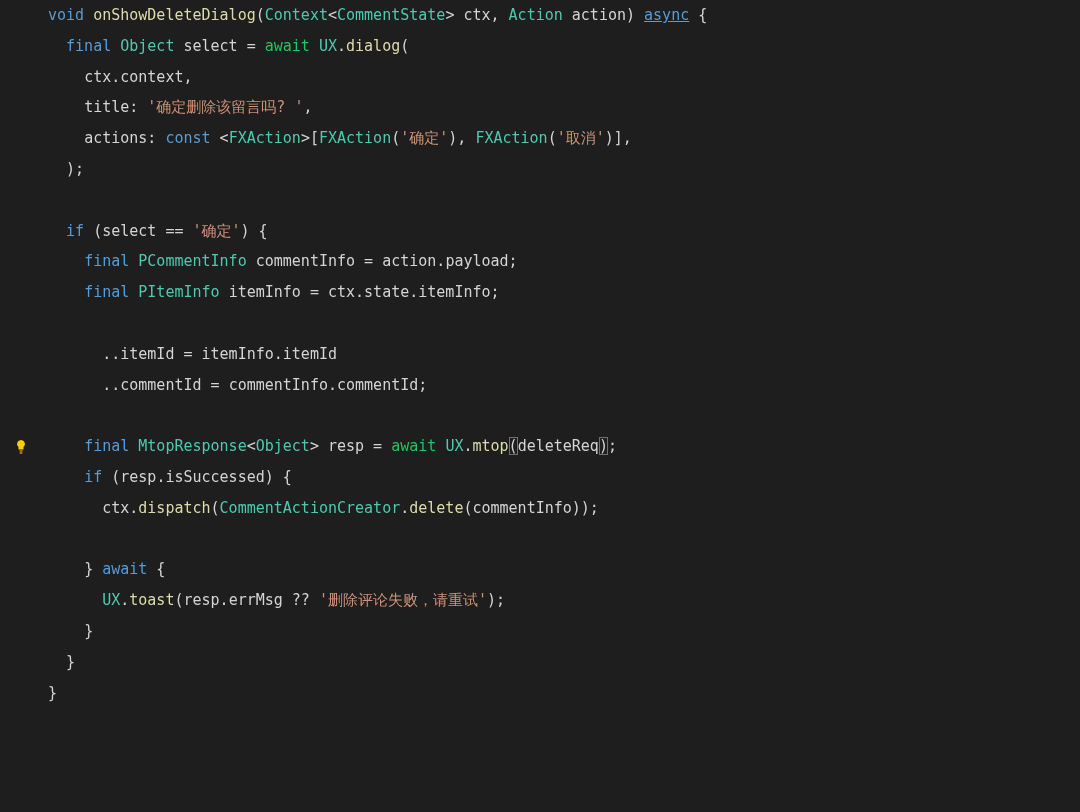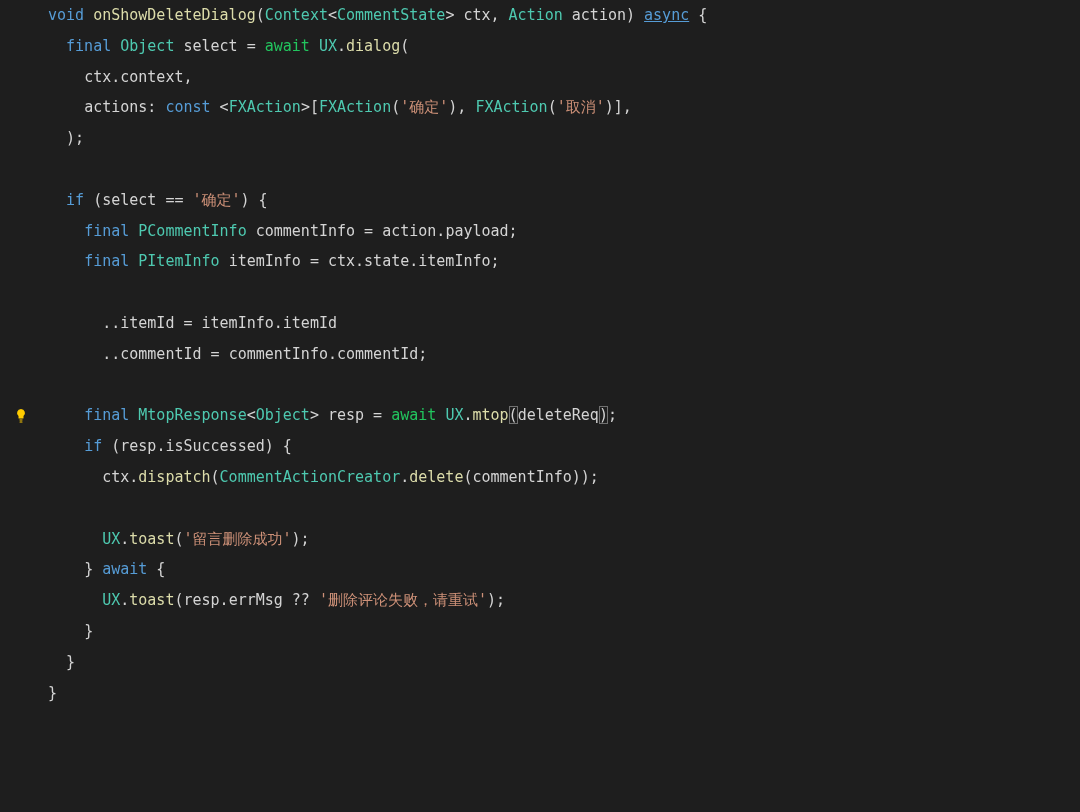--- a/index.html
+++ b/index.html
@@ -49,20 +49,21 @@
 <body>
 
 <div class="code-area">
 
 <div class="line"><span class="kw">void</span> <span class="fn">onShowDeleteDialog</span><span class="punc">(</span><span class="type">Context</span><span class="punc">&lt;</span><span class="type">CommentState</span><span class="punc">&gt;</span><span> </span><span class="ident">ctx</span><span>, </span><span class="type">Action</span><span class="ident"> action</span><span class="punc">) </span><span class="async">async</span><span> {</span></div>
 
 <div class="line">  <span class="kw">final</span><span> </span><span class="type">Object</span><span> </span><span class="ident">select</span><span> = </span><span class="await">await</span><span> </span><span class="type">UX</span><span>.</span><span class="fn">dialog</span><span>(</span></div>
 
 <div class="line">    <span class="ident">ctx</span><span>.</span><span class="ident">context</span><span>,</span></div>
 
+<div class="line">    <span class="ident">title</span><span>: </span><span class="str">'确定删除该留言吗? '</span><span>,</span></div>
 
 <div class="line">    <span class="ident">actions</span><span>: </span><span class="kw">const</span><span> </span><span>&lt;</span><span class="type">FXAction</span><span>&gt;</span><span>[</span><span class="type">FXAction</span><span>(</span><span class="str">'确定'</span><span>), </span><span class="type">FXAction</span><span>(</span><span class="str">'取消'</span><span>)],</span></div>
 
 <div class="line">  <span>);</span></div>
 
 <div class="line"><span></span></div>
 
 <div class="line">  <span class="kw">if</span><span> (</span><span class="ident">select</span><span> == </span><span class="str">'确定'</span><span>) {</span></div>
 
 <div class="line">    <span class="kw">final</span><span> </span><span class="type">PCommentInfo</span><span> </span><span class="ident">commentInfo</span><span> = </span><span class="ident">action</span><span>.</span><span class="ident">payload</span><span>;</span></div>
@@ -81,21 +82,20 @@
 <div class="line" style="position:relative"><span class="gutter-icon"><svg width="16" height="16" viewBox="0 0 16 16">
           <path fill="#ffcc00" d="M8 1a4 4 0 0 0-2.5 7.1V10a.5.5 0 0 0 .5.5h4a.5.5 0 0 0 .5-.5V8.1A4 4 0 0 0 8 1zm-1.5 10.5h3v.5a.5.5 0 0 1-.5.5h-2a.5.5 0 0 1-.5-.5v-.5zm.5 2h2a.5.5 0 0 1 0 1h-2a.5.5 0 0 1 0-1z"></path>
         </svg></span>    <span class="kw">final</span><span> </span><span class="type">MtopResponse</span><span>&lt;</span><span class="type">Object</span><span>&gt;</span><span> </span><span class="ident">resp</span><span> = </span><span class="await">await</span><span> </span><span class="type">UX</span><span>.</span><span class="fn">mtop</span><span class="paren-hl">(</span><span class="ident">deleteReq</span><span class="paren-hl">)</span><span>;</span></div>
 
 <div class="line">    <span class="kw">if</span><span> (</span><span class="ident">resp</span><span>.</span><span class="ident">isSuccessed</span><span>) {</span></div>
 
 <div class="line">      <span class="ident">ctx</span><span>.</span><span class="fn">dispatch</span><span>(</span><span class="type">CommentActionCreator</span><span>.</span><span class="fn">delete</span><span>(</span><span class="ident">commentInfo</span><span>));</span></div>
 
 <div class="line"><span></span></div>
 
-<div class="line">      <span class="type">UX</span><span>.</span><span class="fn">toast</span><span>(</span><span class="str">'留言删除成功'</span><span>);</span></div>
 
 <div class="line">    <span>} </span><span class="kw">await</span><span> {</span></div>
 
 <div class="line">      <span class="type">UX</span><span>.</span><span class="fn">toast</span><span>(</span><span class="ident">resp</span><span>.</span><span class="ident">errMsg</span><span> ?? </span><span class="str">'删除评论失败，请重试'</span><span>);</span></div>
 
 <div class="line">    <span>}</span></div>
 
 <div class="line">  <span>}</span></div>
 
 <div class="line"><span>}</span></div>

